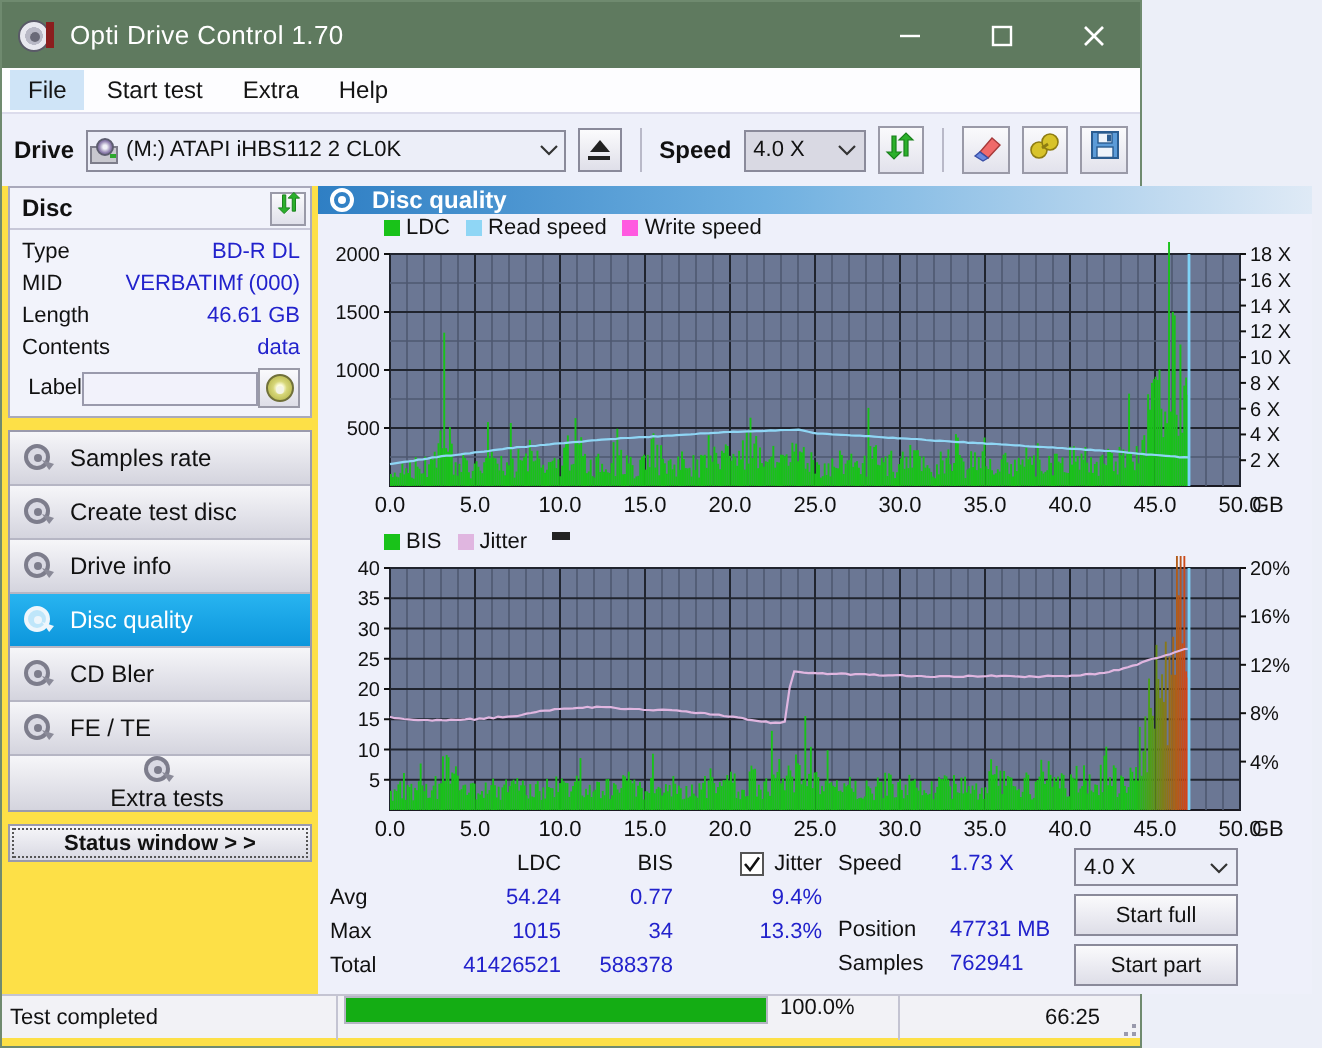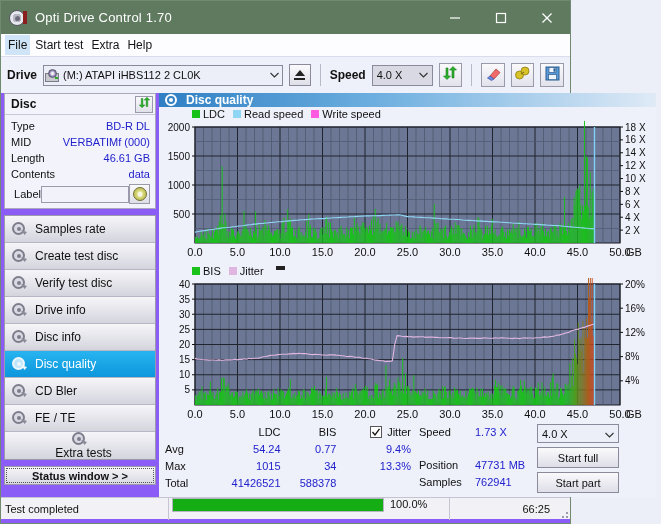--- a/index.html
+++ b/index.html
@@ -3,21 +3,21 @@
 <meta charset="utf-8">
 <style>
   html,body{margin:0;padding:0;}
   body{
     width:661px;height:524px;overflow:hidden;
     font-family:"Liberation Sans",sans-serif;
     background:#eceff8;
   }
   .app{
     position:relative;width:571px;height:524px;
-    background:#8b5cf6;
+    background:#fde047;
     border:1px solid #6f8a6f;
     box-sizing:border-box;
   }
   
   .titlebar{
     height:33px;background:#5f7a5f;display:flex;align-items:center;
     padding:0 0 0 8px;box-sizing:border-box;
   }
   .title-icon{
     width:18px;height:18px;margin-right:8px;position:relative;flex:0 0 auto;
@@ -40,21 +40,21 @@
     width:46px;height:33px;display:flex;align-items:center;justify-content:center;
     color:#fff;font-size:13px;
   }
   .wbtn svg{display:block;}
   
   .menubar{
     height:22px;background:#fdfdff;display:flex;align-items:center;
     padding-left:4px;border-bottom:1px solid #dcdcec;
   }
   .menu-item{
-    font-size:12px;color:#141414;padding:3px 3px;margin-right:2px;
+    font-size:12px;color:#141414;padding:3px 9px;margin-right:2px;
   }
   .menu-item.sel{background:#cfe4f7;}
   
   .toolbar{
     height:36px;background:#eef0fa;display:flex;align-items:center;
     padding:0 6px;box-sizing:border-box;gap:6px;
   }
   .tb-label{font-size:12px;font-weight:bold;color:#111;}
   .drive-combo{
     flex:0 0 auto;width:240px;height:21px;background:#eceef8;
@@ -428,37 +428,21 @@
               <i class="tail"></i>
             </span>
           <span>Create test disc</span>
         </div>
         <div class="nav-item">
           <span class="nav-icon">
               <i class="ring"></i>
               <i class="dot"></i>
               <i class="tail"></i>
             </span>
-          <span>Verify test disc</span>
-        </div>
-        <div class="nav-item">
-          <span class="nav-icon">
-              <i class="ring"></i>
-              <i class="dot"></i>
-              <i class="tail"></i>
-            </span>
           <span>Drive info</span>
-        </div>
-        <div class="nav-item">
-          <span class="nav-icon">
-              <i class="ring"></i>
-              <i class="dot"></i>
-              <i class="tail"></i>
-            </span>
-          <span>Disc info</span>
         </div>
         <div class="nav-item active">
           <span class="nav-icon">
               <i class="ring"></i>
               <i class="dot"></i>
               <i class="tail"></i>
             </span>
           <span>Disc quality</span>
         </div>
         <div class="nav-item">

